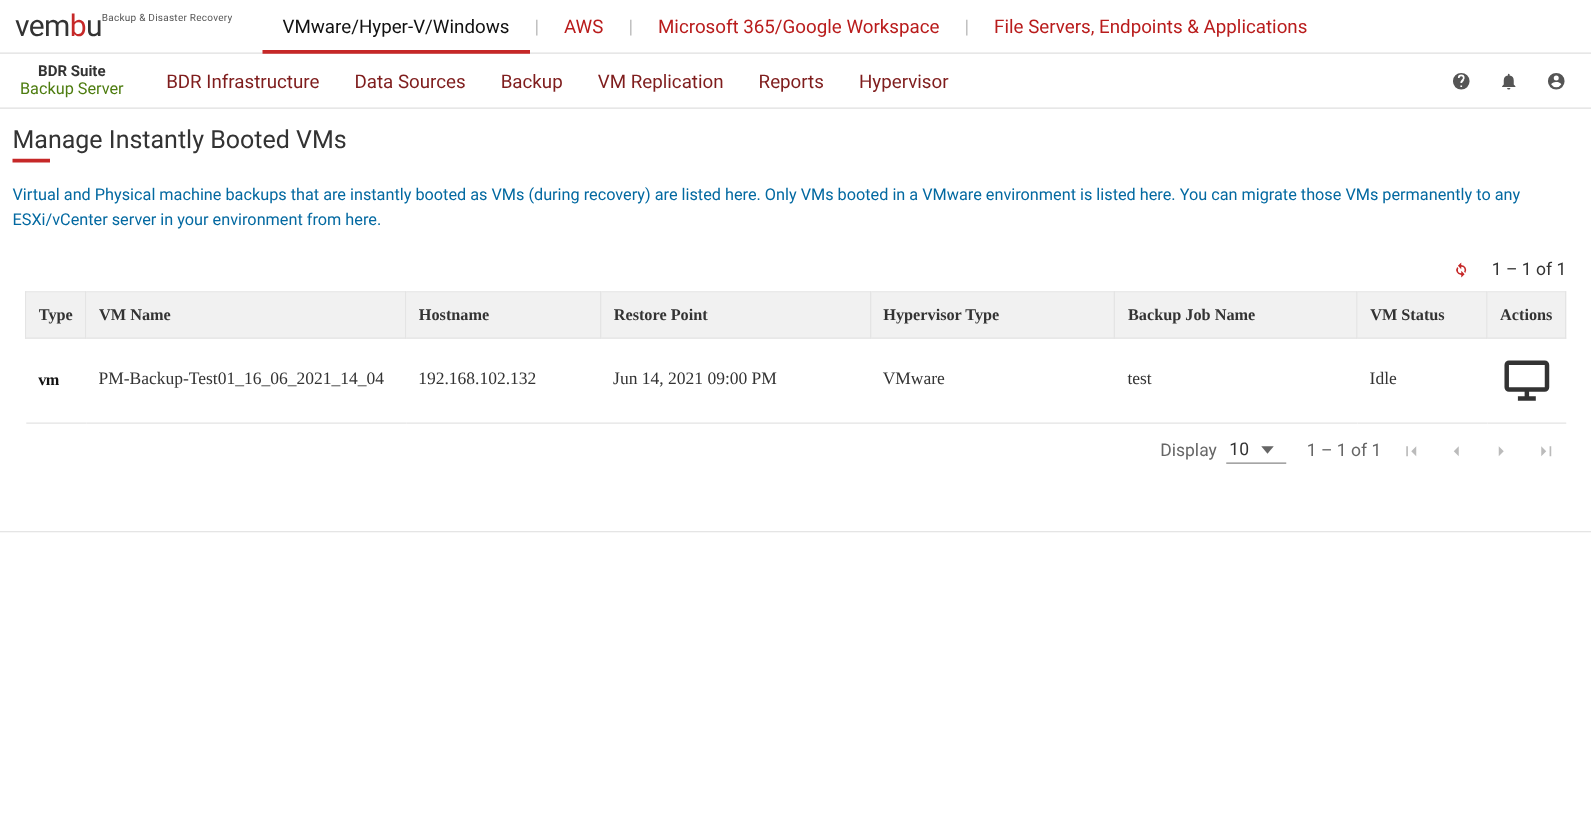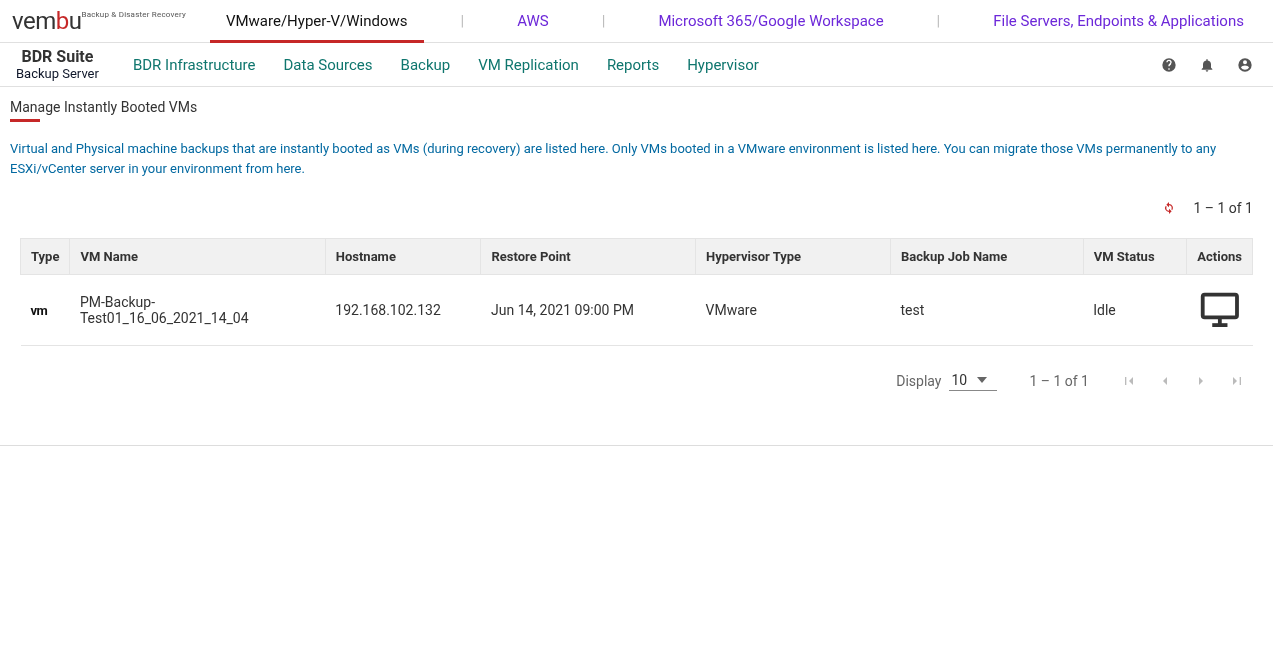--- a/index.html
+++ b/index.html
@@ -2,59 +2,59 @@
 <html><head>
 <meta charset="utf-8">
 <style>
   * { box-sizing: border-box; margin: 0; padding: 0; }
   body { font-family: -apple-system, BlinkMacSystemFont, "Segoe UI", Roboto, Arial, sans-serif; font-size: 14px; color: #333; background: #fff; width: 1273px; }
   .topbar { display: flex; align-items: center; height: 43px; border-bottom: 1px solid #e0e0e0; padding: 0 12px; }
   .logo { display: flex; flex-direction: row; align-items: flex-start; margin-right: 24px; }
   .logo-main { font-size: 24px; font-weight: 400; letter-spacing: -0.5px; line-height: 1; }
   .logo-main .b { color: #c62828; font-weight: 400; }
   .logo-sub { font-size: 8px; color: #555; letter-spacing: 0.2px; margin-top: 1px; }
-  .top-tabs { display: flex; align-items: center; height: 100%; gap: 33px; }
-  .top-tab { padding: 0 16px; height: 100%; display: flex; align-items: center; color: #6d28d9; cursor: pointer; position: relative; font-size: 15px; }
+  .top-tabs { display: flex; align-items: center; height: 100%; }
+  .top-tab { padding: 0 16px; height: 100%; display: flex; align-items: center; color: #b91c1c; cursor: pointer; position: relative; font-size: 15px; }
   .top-tab.active { color: #111; }
   .top-tab.active::after { content: ""; position: absolute; left: 0; right: 0; bottom: -1px; height: 3px; background: #c62828; }
   .top-sep { color: #bbb; padding: 0 4px; font-size: 15px; }
   .subbar { display: flex; align-items: center; height: 44px; border-bottom: 1px solid #e0e0e0; padding: 0 12px; }
   .sub-left { display: flex; flex-direction: column; align-items: center; justify-content: center; padding: 0 12px 0 4px; line-height: 1.2; }
-  .sub-left .l1 { font-weight: 700; font-size: 16px; color: #333; }
-  .sub-left .l2 { font-size: 13px; color: #0f172a; }
+  .sub-left .l1 { font-weight: 700; font-size: 12px; color: #333; }
+  .sub-left .l2 { font-size: 13px; color: #4d7c0f; }
   .sub-tabs { display: flex; align-items: center; height: 100%; margin-left: 8px; }
-  .sub-tab { padding: 0 14px; height: 100%; display: flex; align-items: center; color: #0f766e; cursor: pointer; font-size: 15px; }
+  .sub-tab { padding: 0 14px; height: 100%; display: flex; align-items: center; color: #7f1d1d; cursor: pointer; font-size: 15px; }
   .sub-right { margin-left: auto; display: flex; align-items: center; gap: 22px; padding-right: 8px; }
   .icon-btn { width: 16px; height: 16px; color: #555; cursor: pointer; }
   .icon-btn svg { width: 100%; height: 100%; display: block; }
   .page { padding: 12px 10px 20px 10px; }
-  .page-title { font-size: 14px; color: #333; display: inline-block; padding-bottom: 4px; border-bottom: 3px solid #c62828; margin-bottom: 8px; }
+  .page-title { font-size: 20px; color: #333; display: inline-block; padding-bottom: 4px; border-bottom: 3px solid #c62828; margin-bottom: 8px; }
   .page-title-wrap { margin-bottom: 6px; }
   .page-title-wrap .page-title { border-bottom: none; position: relative; }
   .page-title-wrap .page-title::after { content:""; position:absolute; left:0; bottom:-3px; width:30px; height:3px; background:#c62828; }
   .desc { font-size: 13px; color: #0369a1; line-height: 1.5; max-width: 1240px; margin-bottom: 22px; }
   .table-toolbar { display: flex; align-items: center; justify-content: flex-end; gap: 16px; padding: 0 10px 6px 0; }
   .refresh-icon { width: 16px; height: 16px; color: #c62828; cursor: pointer; }
   .refresh-icon svg { width:100%; height:100%; display:block; }
   .range { font-size: 14px; color: #333; }
-  table { width: calc(100% - 20px); margin: 16px 10px; border-collapse: collapse; }
+  table { width: calc(100% - 20px); margin: 3px 10px; border-collapse: collapse; font-family: Liberation Serif, serif; }
   thead th { background: #f1f1f1; text-align: left; font-weight: 700; font-size: 13px; color: #333; padding: 10px 10px; border: 1px solid #e4e4e4; }
   tbody td { padding: 12px 10px; border-bottom: 1px solid #e4e4e4; font-size: 14px; color: #333; vertical-align: middle; }
   .col-type    { width: 46px; }
   .col-name    { width: 256px; }
   .col-host    { width: 156px; }
   .col-restore { width: 216px; }
   .col-hyper   { width: 196px; }
   .col-job     { width: 194px; }
   .col-status  { width: 104px; }
   .col-actions { width: 60px; text-align: left; }
   .vm-glyph { font-weight: 700; font-size: 13px; color: #111; letter-spacing: -0.5px; }
   .action-icon { width: 18px; height: 18px; color: #333; cursor: pointer; }
   .action-icon svg { width:100%; height:100%; display:block; }
-  .pager { display: flex; align-items: center; justify-content: flex-end; gap: 32px; padding: 10px 18px 0 0; color: #666; font-size: 14px; }
+  .pager { display: flex; align-items: center; justify-content: flex-end; gap: 16px; padding: 10px 18px 0 0; color: #666; font-size: 14px; }
   .display-wrap { display: flex; align-items: center; gap: 8px; }
   .select-wrap { display: flex; align-items: center; gap: 10px; border-bottom: 1px solid #888; padding: 0 2px 2px 2px; cursor: pointer; min-width: 48px; color:#333; }
   .select-caret { width: 0; height: 0; border-left: 5px solid transparent; border-right: 5px solid transparent; border-top: 6px solid #666; }
   .pager-btns { display: flex; align-items: center; gap: 20px; }
   .pager-btn { width: 16px; height: 16px; color: #bbb; cursor: pointer; }
   .pager-btn svg { width:100%; height:100%; display:block; }
   .bottom-line { height: 1px; background: #ddd; margin-top: 34px; width: 100%; }
 </style>
 </head>
 <body>

